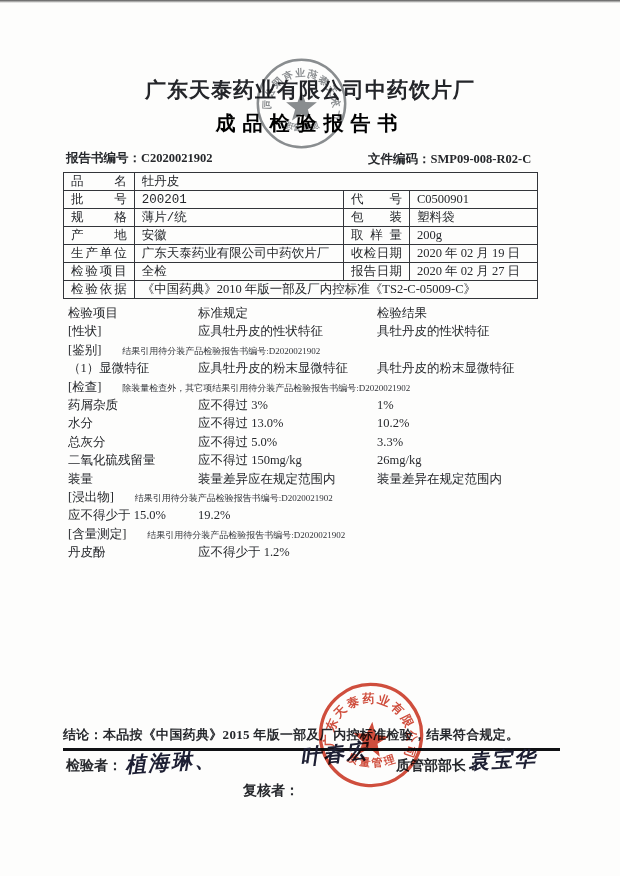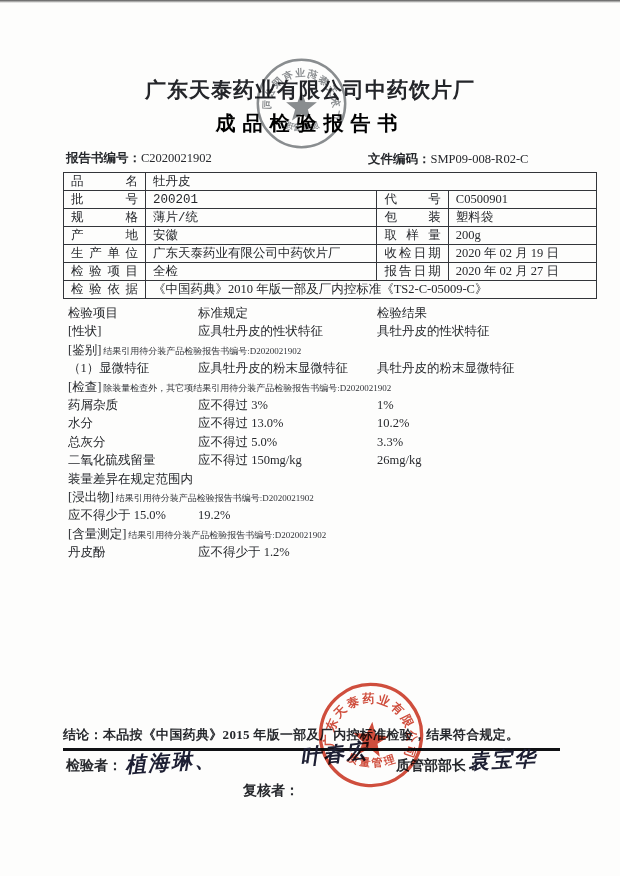--- a/index.html
+++ b/index.html
@@ -13,37 +13,37 @@
     background:linear-gradient(to bottom,rgba(45,45,45,.8),rgba(45,45,45,0));}
   .abs{position:absolute;}
   
   .title1{left:0;top:76px;width:620px;text-align:center;
     font-size:21px;font-weight:bold;letter-spacing:1px;color:#232529;}
   .title2{left:0;top:110px;width:620px;text-align:center;
     font-size:20px;font-weight:bold;letter-spacing:7px;color:#000000;}
   .meta-row{left:66px;top:150px;width:494px;font-size:12.5px;font-weight:bold;}
   .meta-left{position:absolute;left:0;top:0;}
   .meta-right{position:absolute;left:302px;top:1px;}
-  .meta-val{font-weight:normal;}
-  
-  table.info{position:absolute;left:63px;top:172px;width:534px;
+  .meta-val{font-weight:bold;}
+  
+  table.info{position:absolute;left:63px;top:172px;width:475px;
     border-collapse:collapse;font-size:12.5px;}
   table.info td{border:1px solid #33353a;padding:0 7px;height:15.6px;
     vertical-align:middle;white-space:nowrap;}
   td.lbl{width:62px;text-align:justify;text-align-last:justify;}
   td.lbl2{width:52px;text-align:justify;text-align-last:justify;}
   td.v1{width:202px;font-family:Liberation Mono, monospace;}
   td.v2{width:124px;}
   
   .results{left:63px;top:304px;width:497px;font-size:12.5px;}
   .rrow{display:grid;grid-template-columns:130px 179px 1fr;
     height:18.4px;line-height:18.4px;padding-left:5px;white-space:nowrap;}
   .rrow.hdr span{font-weight:normal;}
   .note-row{display:block;}
-  .note-row .note{font-size:9px;margin-left:2px;color:#33353a;}
+  .note-row .note{font-size:9px;margin-left:21px;color:#33353a;}
   
   .conclusion{left:63px;top:726px;width:497px;font-size:13px;font-weight:bold;
     padding-bottom:4px;border-bottom:3px solid #101114;white-space:nowrap;letter-spacing:.3px;}
   
   .sig-label{font-size:14px;font-weight:bold;white-space:nowrap;}
   .sig{font-size:21px;font-weight:bold;font-style:italic;color:#1d1f33;
     letter-spacing:2px;white-space:nowrap;font-family:"DejaVu Serif",cursive,serif;}
   .sig1{left:66px;top:757px;}
   .sig1v{left:125px;top:748px;transform:rotate(-4deg);}
   .sig2{left:243px;top:782px;}
@@ -147,20 +147,22 @@
     <span>总灰分</span>
       <span>应不得过 5.0%</span>
       <span>3.3%</span>
   </div>
   <div class="rrow">
     <span>二氧化硫残留量</span>
       <span>应不得过 150mg/kg</span>
       <span>26mg/kg</span>
   </div>
   <div class="rrow">
+    <span>装量</span>
+      <span>装量差异应在规定范围内</span>
       <span>装量差异在规定范围内</span>
   </div>
   <div class="rrow note-row">
     <span class="tag">[浸出物]</span><span class="note">结果引用待分装产品检验报告书编号:D2020021902</span>
   </div>
   <div class="rrow">
       <span>应不得少于 15.0%</span>
       <span>19.2%</span>
   </div>
   <div class="rrow note-row">

